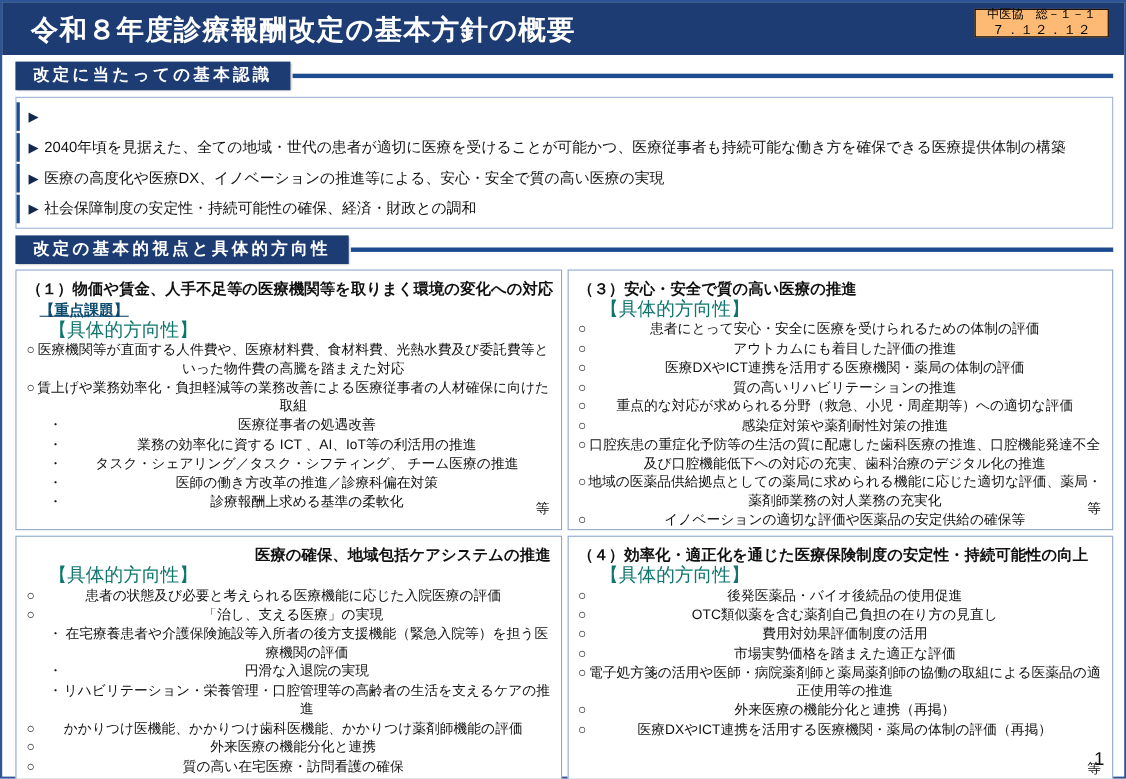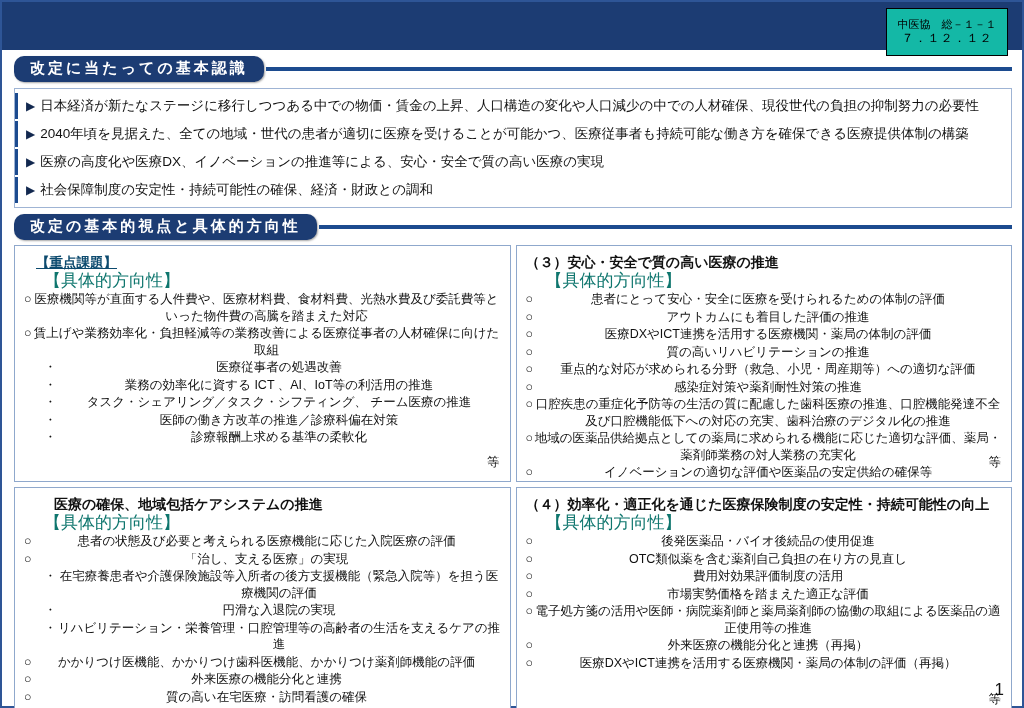--- a/index.html
+++ b/index.html
@@ -38,22 +38,22 @@
     font-size: 25px;
     font-weight: bold;
     letter-spacing: 1px;
     white-space: nowrap;
   }
   .doc-ref-box {
     position: absolute;
     right: 14px;
     top: 6px;
     width: 122px;
-    height: 48px;
-    background: #14b8a6;
+    height: 26px;
+    background: #fdba74;
     border: 1px solid #000000;
     box-sizing: border-box;
     display: flex;
     flex-direction: column;
     justify-content: center;
     align-items: center;
     line-height: 1.25;
   }
   .doc-ref-line1 {
     font-size: 11px;
@@ -80,21 +80,20 @@
   }
   .section-head-tab {
     background: #1c3c73;
     color: #ffffff;
     font-size: 15px;
     font-weight: bold;
     letter-spacing: 3px;
     padding: 3px 16px 4px 16px;
     white-space: nowrap;
     box-shadow: 1px 1px 2px rgba(0,0,0,0.35);
-    border-radius: 10px;
   }
   .section-head-rule {
     flex: 1;
     height: 4px;
     background: #1c4b8f;
     margin-left: 2px;
     align-self: center;
   }
 
   
@@ -148,20 +147,21 @@
     line-height: 19px;
     white-space: nowrap;
   }
   .quad-title-cont {
     font-size: 14px;
     font-weight: bold;
     color: #111111;
     line-height: 19px;
     padding-left: 30px;
     white-space: nowrap;
+    text-align: right;
   }
   .quad-keyissue {
     font-size: 13.5px;
     font-weight: bold;
     color: #0c4a6e;
     line-height: 19px;
     padding-left: 12px;
     text-decoration: underline;
     white-space: nowrap;
   }
@@ -209,36 +209,36 @@
     font-size: 17px;
     color: #111111;
   }
 </style>
 </head>
 <body>
 
 <div class="page">
 
   <div class="title-bar">
+    <div class="doc-title">令和８年度診療報酬改定の基本方針の概要</div>
     <div class="doc-ref-box">
       <div class="doc-ref-line1">中医協　総－１－１</div>
       <div class="doc-ref-line2">７．１２．１２</div>
     </div>
   </div>
 
   <div class="section">
     <div class="section-head">
       <div class="section-head-tab">改定に当たっての基本認識</div>
       <div class="section-head-rule"></div>
     </div>
 
     <div class="recognition-box">
       <div class="recognition-item">
         <span class="recog-marker">▶</span>
-        <span class="recog-text">日本経済が新たなステージに移行しつつある中での物価・賃金の上昇、人口構造の変化や人口減少の中での人材確保、現役世代の負担の抑制努力の必要性</span>
       </div>
       <div class="recognition-item">
         <span class="recog-marker">▶</span>
         <span class="recog-text">2040年頃を見据えた、全ての地域・世代の患者が適切に医療を受けることが可能かつ、医療従事者も持続可能な働き方を確保できる医療提供体制の構築</span>
       </div>
       <div class="recognition-item">
         <span class="recog-marker">▶</span>
         <span class="recog-text">医療の高度化や医療DX、イノベーションの推進等による、安心・安全で質の高い医療の実現</span>
       </div>
       <div class="recognition-item">
@@ -249,20 +249,21 @@
   </div>
 
   <div class="section">
     <div class="section-head">
       <div class="section-head-tab">改定の基本的視点と具体的方向性</div>
       <div class="section-head-rule"></div>
     </div>
 
     <div class="quad-grid">
       <div class="quad">
+          <div class="quad-title">（１）物価や賃金、人手不足等の医療機関等を取りまく環境の変化への対応</div>
           <div class="quad-keyissue">【重点課題】</div>
           <div class="quad-subhead">【具体的方向性】</div>
           <ul class="bullet-list">
             <li class="bullet">
               <span class="mk">○</span>
               <span class="tx">医療機関等が直面する人件費や、医療材料費、食材料費、光熱水費及び委託費等といった物件費の高騰を踏まえた対応</span>
             </li>
             <li class="bullet">
               <span class="mk">○</span>
               <span class="tx">賃上げや業務効率化・負担軽減等の業務改善による医療従事者の人材確保に向けた取組</span>

